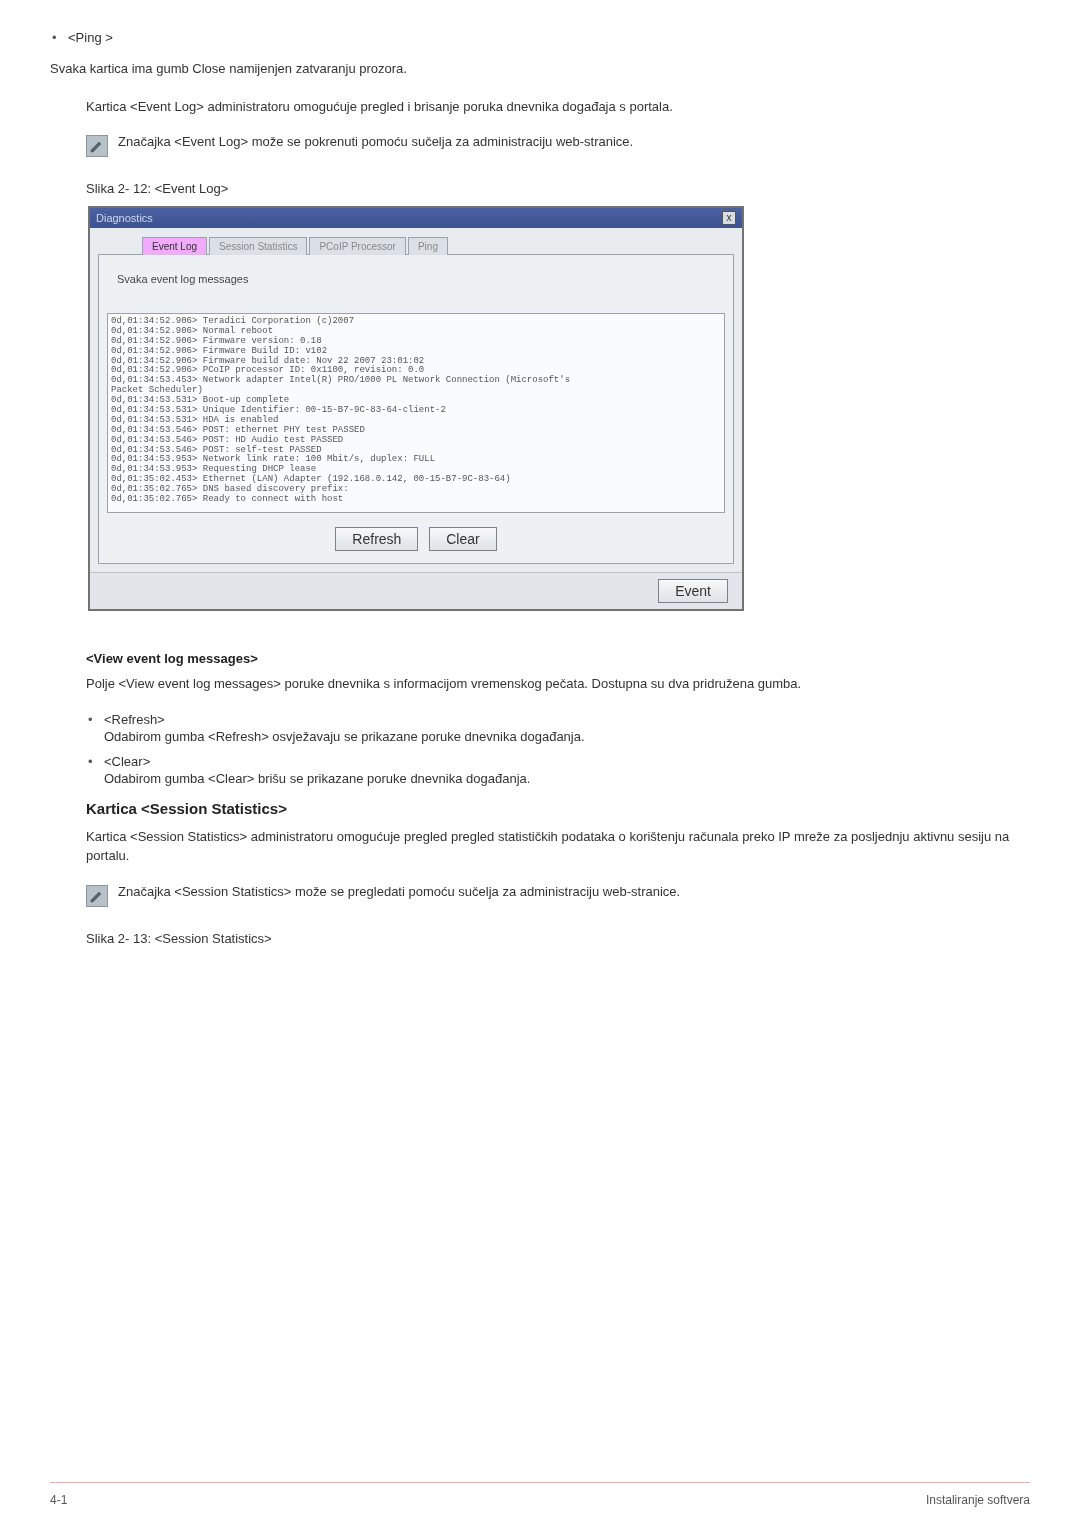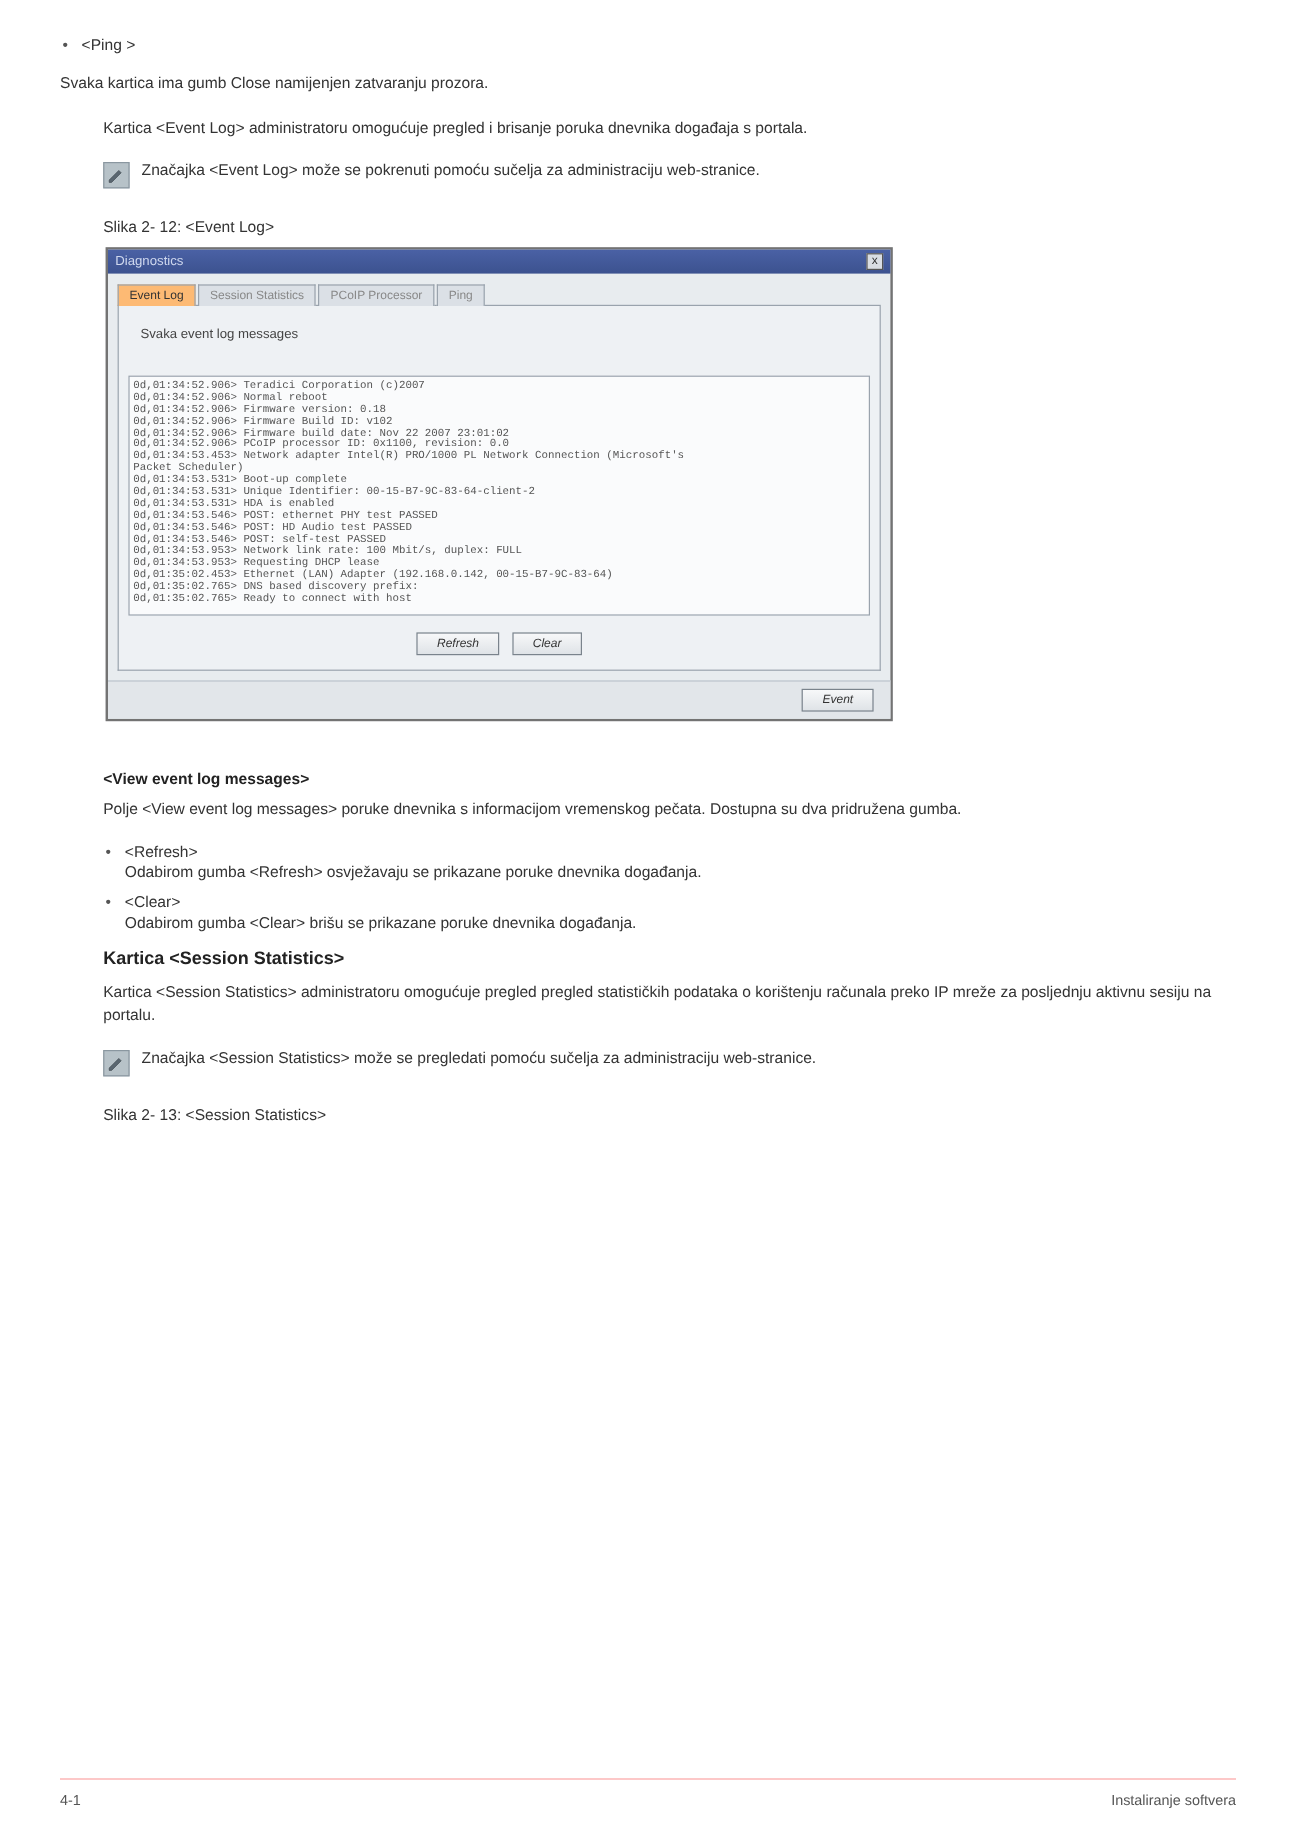--- a/index.html
+++ b/index.html
@@ -101,22 +101,23 @@
       padding: 3px 9px;
       border: 1px solid #9aa3ad;
       border-bottom: none;
       margin-right: 2px;
       background: #dbe0e6;
       color: #888;
       position: relative;
       top: 1px;
     }
     .tab.active {
-      background: #fdba74;
-      color: #333;
+      background: #f0abfc;
+      color: #333;
+      margin-left: 44px;
     }
     .tab-panel {
       border: 1px solid #9aa3ad;
       border-top: none;
       background: #eef1f4;
       padding: 10px 8px 12px 8px;
     }
     .panel-title {
       font-size: 11px;
       color: #444;
@@ -137,24 +138,23 @@
     }
     .dlg-btn-row {
       text-align: center;
       margin-top: 14px;
     }
     .dlg-btn {
       display: inline-block;
       padding: 3px 16px;
       border: 1px solid #7a838c;
       background: linear-gradient(#f7f8f9, #dfe3e7);
-      font-size: 10px;
+      font-size: 14px;
       margin: 0 4px;
       color: #333;
-      font-style: italic;
     }
     .dlg-footer {
       text-align: right;
       padding: 6px 10px;
       border-top: 1px solid #bcc4cc;
       background: #e2e6ea;
     }
     .sub-list {
       list-style: none;
       margin-bottom: 14px;

